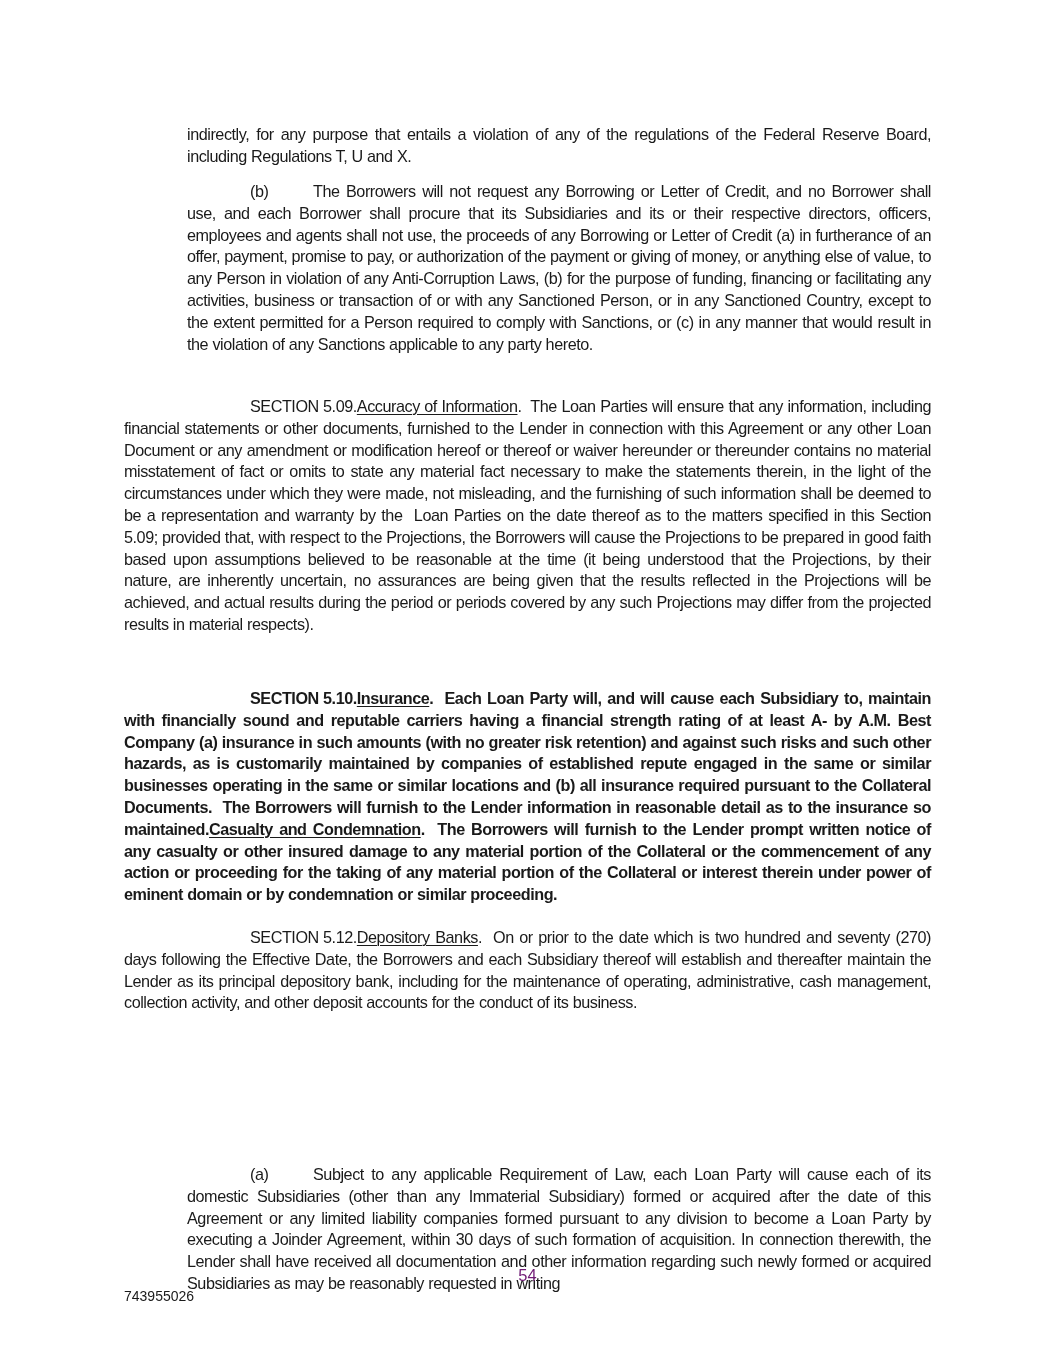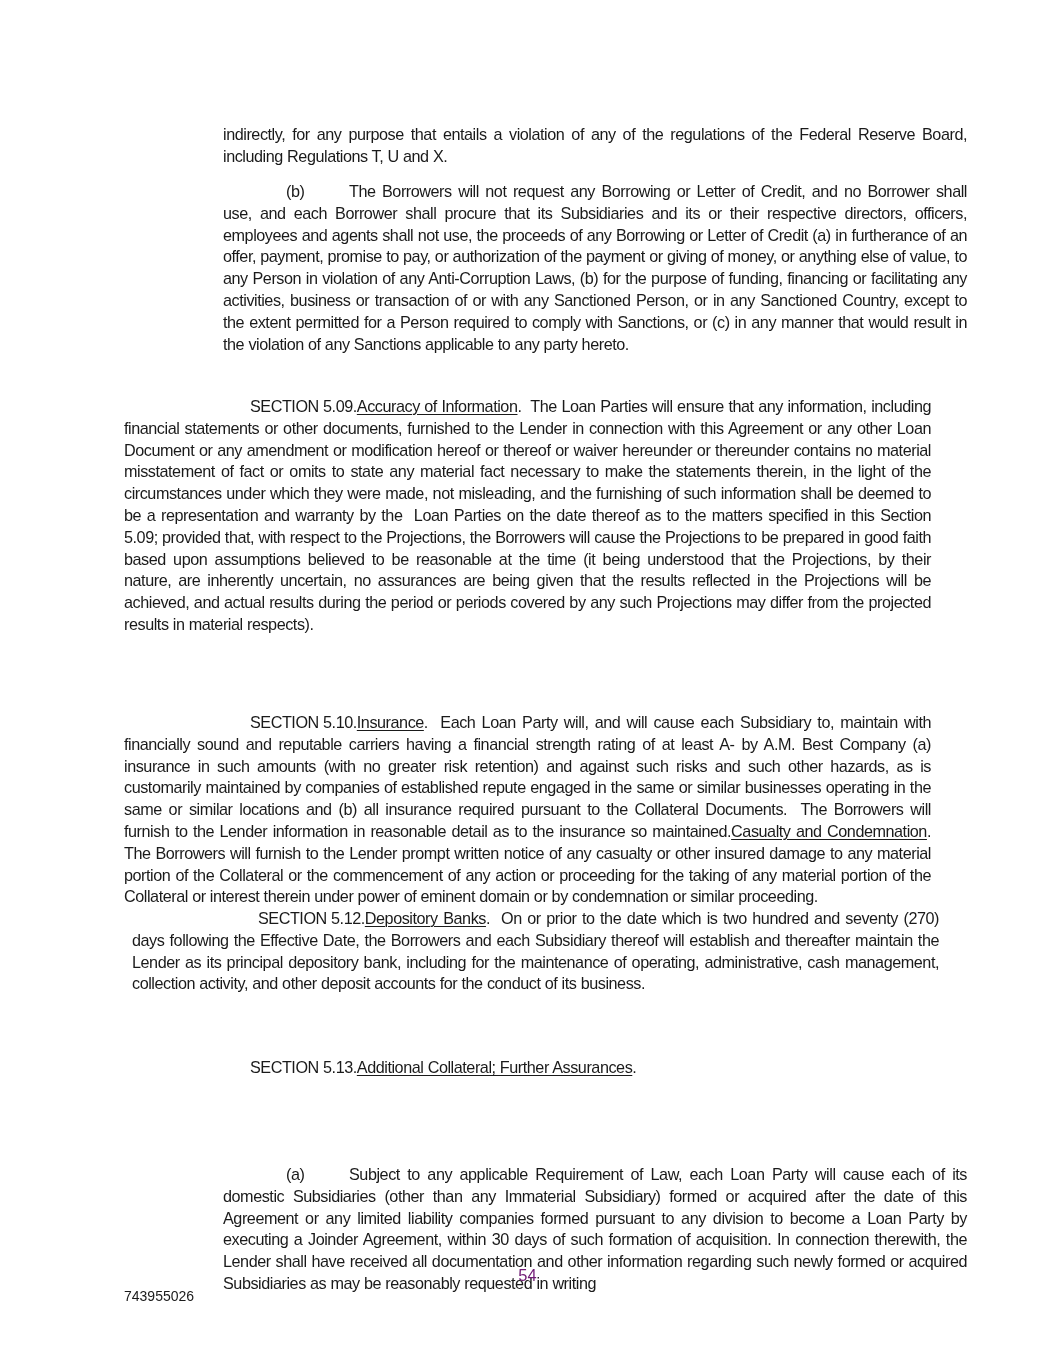--- a/index.html
+++ b/index.html
@@ -13,21 +13,21 @@
     position: absolute;
     font-size: 16.2px;
     line-height: 21.8px;
     text-align: justify;
     letter-spacing: -0.45px;
     word-spacing: 0.2px;
     margin: 0;
   }
   .para.last-left { text-align-last: left; }
   .full { left: 124px; width: 807px; }
-  .indented { left: 187px; width: 744px; margin-left: 36px; }
+  .indented { left: 187px; width: 744px; }
   .first-indent { text-indent: 63px; }
   .u { text-decoration: underline; text-underline-offset: 2px; text-decoration-thickness: 1px; }
   .tab { display: inline-block; width: 63px; text-indent: 0; }
   .sec-num { display: inline-block; }
   .page-number {
     position: absolute; left: 0; width: 1055px; top: 1266px;
     text-align: center; font-size: 16.5px; font-family: "Liberation Sans", sans-serif;
     color: #701a75;
   }
   .doc-id {
@@ -45,31 +45,28 @@
   </p>
 
   <p class="para indented first-indent last-left" style="top:181px;">
     <span class="tab">(b)</span><span>The Borrowers will not request any Borrowing or Letter of Credit, and no Borrower shall use, and each Borrower shall procure that its Subsidiaries and its or their respective directors, officers, employees and agents shall not use, the proceeds of any Borrowing or Letter of Credit (a) in furtherance of an offer, payment, promise to pay, or authorization of the payment or giving of money, or anything else of value, to any Person in violation of any Anti-Corruption Laws, (b) for the purpose of funding, financing or facilitating any activities, business or transaction of or with any Sanctioned Person, or in any Sanctioned Country, except to the extent permitted for a Person required to comply with Sanctions, or (c) in any manner that would result in the violation of any Sanctions applicable to any party hereto.</span>
   </p>
 
   <p class="para full first-indent last-left" style="top:396px;">
     <span class="sec-num">SECTION 5.09.</span><span class="u">Accuracy of Information</span><span>.</span><span style="white-space:pre-wrap;">  The Loan Parties will ensure that any information, including financial statements or other documents, furnished to the Lender in connection with this Agreement or any other Loan Document or any amendment or modification hereof or thereof or waiver hereunder or thereunder contains no material misstatement of fact or omits to state any material fact necessary to make the statements therein, in the light of the circumstances under which they were made, not misleading, and the furnishing of such information shall be deemed to be a representation and warranty by the  Loan Parties on the date thereof as to the matters specified in this Section 5.09; provided that, with respect to the Projections, the Borrowers will cause the Projections to be prepared in good faith based upon assumptions believed to be reasonable at the time (it being understood that the Projections, by their nature, are inherently uncertain, no assurances are being given that the results reflected in the Projections will be achieved, and actual results during the period or periods covered by any such Projections may differ from the projected results in material respects).</span>
   </p>
 
-  <p class="para full first-indent last-left" style="top:712px;">
+  <p class="para full first-indent last-left" style="top:688px;font-weight:bold;">
     <span class="sec-num">SECTION 5.10.</span><span class="u">Insurance</span><span>.</span><span style="white-space:pre-wrap;">  Each Loan Party will, and will cause each Subsidiary to, maintain with financially sound and reputable carriers having a financial strength rating of at least A- by A.M. Best Company (a) insurance in such amounts (with no greater risk retention) and against such risks and such other hazards, as is customarily maintained by companies of established repute engaged in the same or similar businesses operating in the same or similar locations and (b) all insurance required pursuant to the Collateral Documents.  The Borrowers will furnish to the Lender information in reasonable detail as to the insurance so maintained.</span><span class="u">Casualty and Condemnation</span><span>.</span><span style="white-space:pre-wrap;">  The Borrowers will furnish to the Lender prompt written notice of any casualty or other insured damage to any material portion of the Collateral or the commencement of any action or proceeding for the taking of any material portion of the Collateral or interest therein under power of eminent domain or by condemnation or similar proceeding.</span>
   </p>
 
-  <p class="para full first-indent last-left" style="top:908px;margin-left:8px;">
+  <p class="para full first-indent last-left" style="top:927px;">
     <span class="sec-num">SECTION 5.12.</span><span class="u">Depository Banks</span><span>.</span><span style="white-space:pre-wrap;">  On or prior to the date which is two hundred and seventy (270) days following the Effective Date, the Borrowers and each Subsidiary thereof will establish and thereafter maintain the Lender as its principal depository bank, including for the maintenance of operating, administrative, cash management, collection activity, and other deposit accounts for the conduct of its business.</span>
   </p>
 
-  <p class="para full first-indent last-left" style="top:1057px;">
-    <span class="sec-num">SECTION 5.13.</span><span class="u">Additional Collateral; Further Assurances</span><span>.</span>
-  </p>
 
   <p class="para indented first-indent" style="top:1164px;">
     <span class="tab">(a)</span><span>Subject to any applicable Requirement of Law, each Loan Party will cause each of its domestic Subsidiaries (other than any Immaterial Subsidiary) formed or acquired after the date of this Agreement or any limited liability companies formed pursuant to any division to become a Loan Party by executing a Joinder Agreement, within 30 days of such formation of acquisition. In connection therewith, the Lender shall have received all documentation and other information regarding such newly formed or acquired Subsidiaries as may be reasonably requested in writing</span>
   </p>
 
   <div class="page-number">54</div>
   <div class="doc-id">743955026</div>
 
 </div>
 

